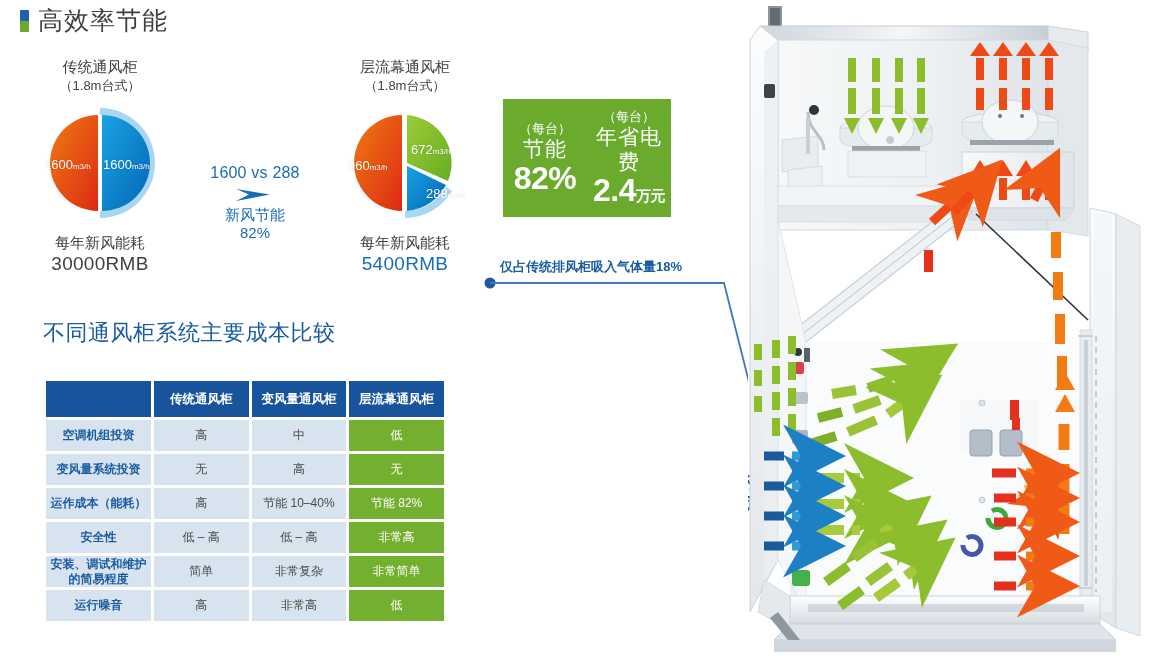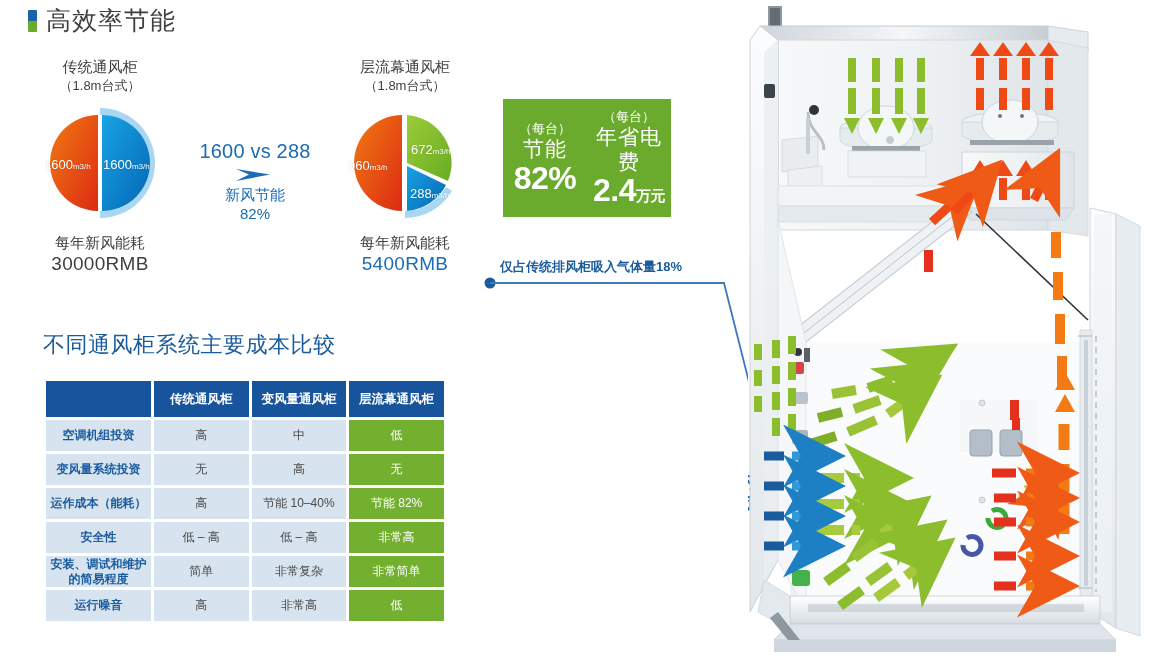--- a/index.html
+++ b/index.html
@@ -7,21 +7,21 @@
     width:1149px;height:660px;overflow:hidden;background:#ffffff;
     font-family:"Liberation Sans","DejaVu Sans",sans-serif;
     position:relative;
   }
   .root{position:relative;width:1149px;height:660px;}
 
   
   .left-pane{position:absolute;left:0;top:0;width:760px;height:660px;}
 
   
-  .page-title{position:absolute;left:28px;top:8px;display:flex;align-items:center;gap:9px;}
+  .page-title{position:absolute;left:20px;top:8px;display:flex;align-items:center;gap:9px;}
   .title-marker{width:9px;height:22px;display:block;border-radius:1px;
     background:linear-gradient(to bottom,#1d63ab 0 50%,#6aaa2d 50% 100%);}
   .title-text{font-size:25px;color:#3f3f3f;letter-spacing:1px;line-height:1;}
 
   
   .pie-block{position:absolute;text-align:center;width:210px;}
   .pie-block.left{left:-5px;top:58px;}
   .pie-block.right{left:300px;top:58px;}
   .pie-cap1{font-size:15px;color:#3f3f3f;line-height:1.25;}
   .pie-cap2{font-size:13px;color:#3f3f3f;line-height:1.3;margin-top:1px;}
@@ -34,41 +34,41 @@
   .pie-lbl .num{font-size:13px;}
   .pie-lbl .unit{font-size:8px;}
 
   .pie-foot{margin-top:14px;font-size:15px;color:#3f3f3f;line-height:1.3;}
   .pie-foot .val{display:block;font-size:19px;letter-spacing:.3px;}
   .pie-foot .val.dark{color:#3f3f3f;}
   .pie-foot .val.blue{color:#1a6cb5;}
 
   
   .vs-block{position:absolute;left:196px;top:140px;width:118px;text-align:center;color:#1a6cb5;}
-  .vs-top{font-size:20px;line-height:1.1;letter-spacing:.2px;}
+  .vs-top{font-size:16px;line-height:1.1;letter-spacing:.2px;margin-top:24px;}
   .vs-arrow{margin:5px auto 3px auto;width:38px;height:16px;display:block;}
   .vs-b1{font-size:15px;line-height:1.25;}
   .vs-b2{font-size:15px;line-height:1.25;}
 
   
   .badges{position:absolute;left:503px;top:99px;display:flex;gap:0;}
   .badge{width:84px;height:118px;background:#6aaa2d;color:#fff;text-align:center;
     display:flex;flex-direction:column;align-items:center;justify-content:center;}
   .badge .b-sub{font-size:13px;line-height:1.2;margin-bottom:1px;}
   .badge .b-mid{font-size:21px;line-height:1.15;letter-spacing:1px;}
   .badge .b-big{font-size:32px;font-weight:bold;line-height:1.05;letter-spacing:-.5px;}
   .badge .b-big .sm{font-size:15px;font-weight:bold;}
 
   
   .note{position:absolute;left:500px;top:258px;font-size:13px;color:#1a5b9e;
     font-weight:bold;white-space:nowrap;}
   .leader{position:absolute;left:484px;top:276px;}
 
   
-  .sec-head{position:absolute;left:43px;top:318px;font-size:22px;color:#1a5b9e;letter-spacing:.5px;margin-top:12px;}
+  .sec-head{position:absolute;left:43px;top:318px;font-size:22px;color:#1a5b9e;letter-spacing:.5px;}
 
   
   .tbl{position:absolute;left:43px;top:378px;border-collapse:separate;border-spacing:3px;width:404px;}
   .tbl th,.tbl td{padding:0;margin:0;}
   .tbl thead th{background:#17549b;color:#ffffff;font-size:12.5px;font-weight:bold;
     height:36px;vertical-align:middle;text-align:center;}
   .tbl thead th.corner{background:#17549b;}
   .tbl td{height:31px;vertical-align:middle;text-align:center;font-size:12px;}
   .tbl td.rowhead{background:#d7e3ee;color:#1a5b9e;font-weight:bold;font-size:12px;line-height:1.25;}
   .tbl td.cell{background:#d7e3ee;color:#4a4a4a;}
@@ -173,21 +173,21 @@
           <path d="M 67 8 A 48 48 0 0 1 108 74 L 67 56 Z" fill="url(#gG2)"></path>
 
           <path d="M 106 78 A 48 48 0 0 1 67 104 L 67 59 Z" fill="url(#gB2)"></path>
         </svg>
         <div class="pie-lbl" style="left:8px;top:49px;">
           <span class="num">960</span><span class="unit">m3/h</span>
         </div>
         <div class="pie-lbl" style="left:71px;top:33px;">
           <span class="num">672</span><span class="unit">m3/h</span>
         </div>
-        <div class="pie-lbl" style="left:70px;top:77px;">
+        <div class="pie-lbl" style="left:86px;top:77px;">
           <span class="num">288</span><span class="unit">m3/h</span>
         </div>
       </div>
 
       <div class="pie-foot">
         <span>每年新风能耗</span>
         <span class="val blue">5400RMB</span>
       </div>
     </div>
 

